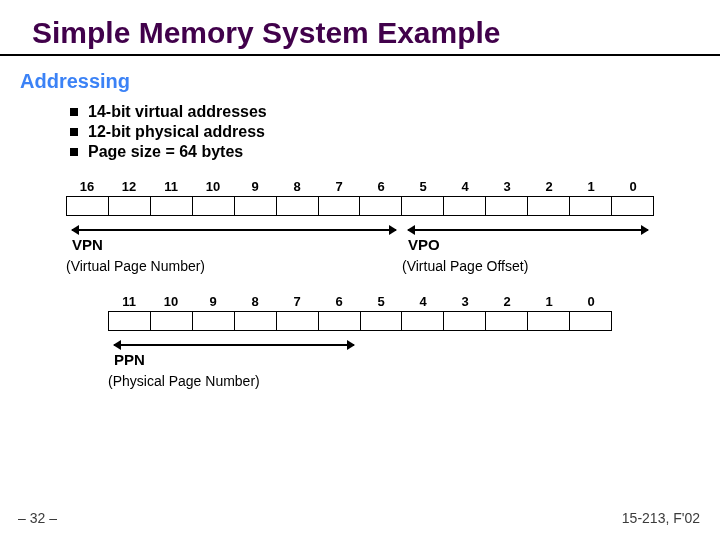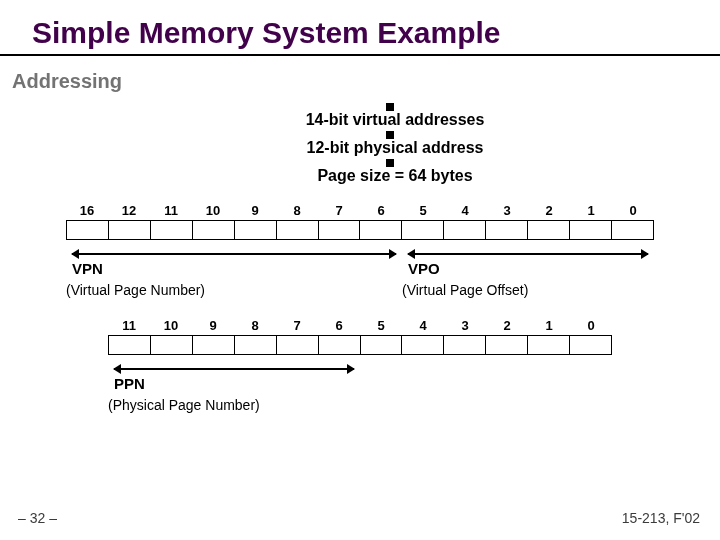--- a/index.html
+++ b/index.html
@@ -16,33 +16,32 @@
     font-size: 30px;
     font-weight: bold;
     color: #41014b;
     padding: 6px 0 4px 32px;
     border-bottom: 2px solid #000;
     margin-bottom: 14px;
   }
   .section-heading {
     font-size: 20px;
     font-weight: bold;
-    color: #737373;
-    padding-left: 12px;
+    color: #3b82f6;
+    padding-left: 20px;
     margin-bottom: 10px;
   }
   .bullets {
     padding-left: 70px;
     margin-bottom: 18px;
   }
   .bullet-row {
     display: flex;
     align-items: center;
     margin-bottom: 2px;
-    flex-direction: column;
   }
   .bullet-square {
     width: 8px;
     height: 8px;
     background: #000;
     margin-right: 10px;
     flex: 0 0 8px;
   }
   .bullet-text {
     font-size: 16px;

